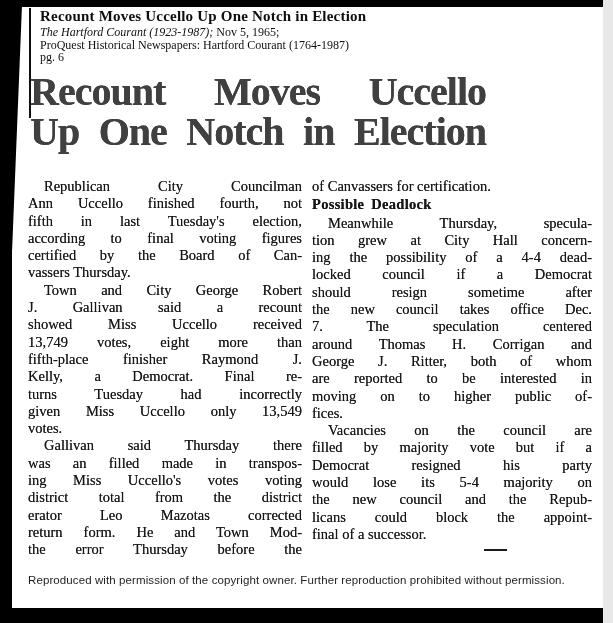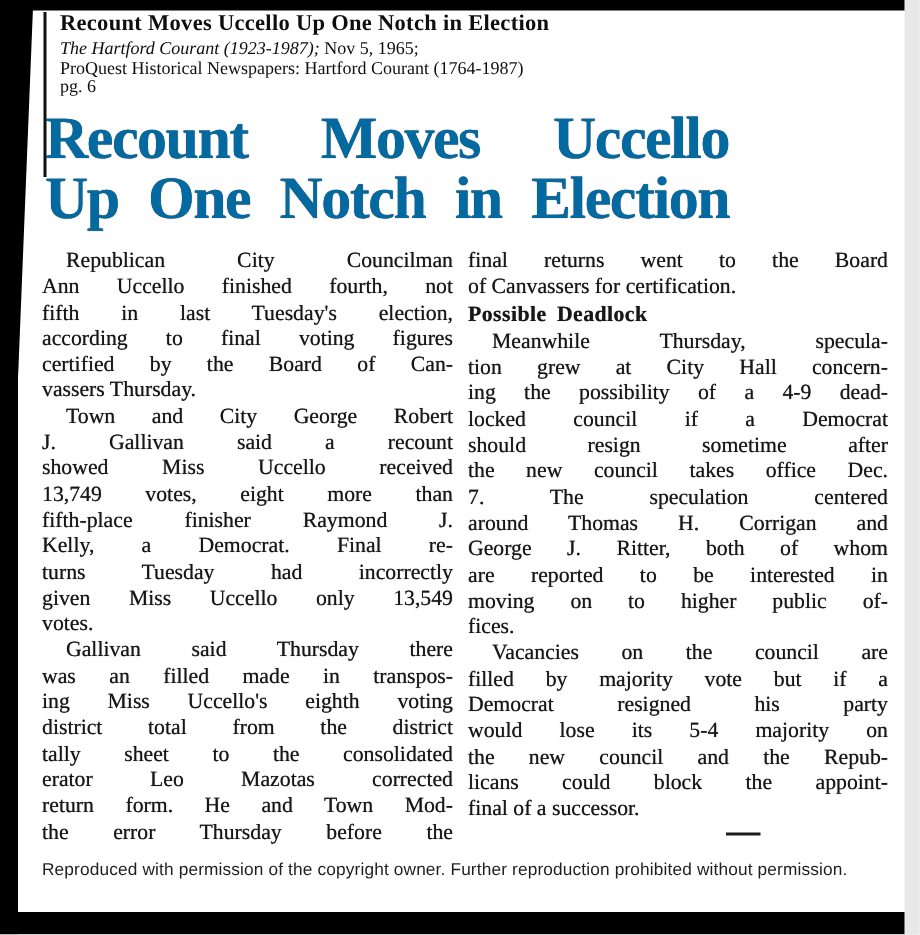--- a/index.html
+++ b/index.html
@@ -15,29 +15,29 @@
   .band-bottom{position:absolute;left:0;top:608px;width:613px;height:15px;background:var(--surround,#000);}
   .edge-right{position:absolute;left:605px;top:7px;width:3px;height:601px;background:var(--surround,#000);}
   .clip-mark{position:absolute;left:29px;top:8px;width:2px;height:110px;background:#101010;}
 
   
   .citation{position:absolute;left:40px;top:9px;color:#0e0e0e;font-size:12px;line-height:12.6px;}
   .citation-title{font-size:15px;font-weight:bold;letter-spacing:.2px;line-height:15px;margin-bottom:2px;}
   .citation-source i{font-style:italic;text-align:center;}
 
   
-  .headline{position:absolute;left:30px;top:72px;width:456px;color:#0369a1;
+  .headline{position:absolute;left:30px;top:72px;width:456px;color:#404040;
     font-weight:bold;font-size:40px;line-height:40px;letter-spacing:-1px;}
   .headline .hline{text-align:justify;text-align-last:justify;
     text-shadow:0 0 .6px rgba(0,0,0,.8);}
 
   
   .columns{position:absolute;left:28px;top:166px;width:564px;display:flex;gap:10px;
     font-size:14.5px;line-height:17.3px;color:var(--ink,#161616);}
-  .col{text-shadow:0 0 .5px rgba(10,10,10,.75);}
+  .col{text-shadow:0 0 .5px rgba(10,10,10,.75);margin-top:12px;}
   .col-left{width:274px;}
   .col-right{width:280px;}
   .ln{text-align:justify;text-align-last:justify;}
   .ln.end{text-align-last:left;}
   .ln.ind{text-indent:16px;}
   .ln.sub{font-weight:bold;letter-spacing:.3px;word-spacing:3px;margin:1px 0;}
   .end-dash{margin-left:172px;margin-top:6px;width:23px;height:0;
     border-top:2px solid #1c1c1c;}
 
   
@@ -82,34 +82,32 @@
         <div class="ln">J. Gallivan said a recount</div>
         <div class="ln">showed Miss Uccello received</div>
         <div class="ln">13,749 votes, eight more than</div>
         <div class="ln">fifth-place finisher Raymond J.</div>
         <div class="ln">Kelly, a Democrat. Final re-</div>
         <div class="ln">turns Tuesday had incorrectly</div>
         <div class="ln">given Miss Uccello only 13,549</div>
         <div class="ln end">votes.</div>
         <div class="ln ind">Gallivan said Thursday there</div>
         <div class="ln">was an filled made in transpos-</div>
-        <div class="ln">ing Miss Uccello's eighth voting</div>
+        <div class="ln">ing Miss Uccello's votes voting</div>
         <div class="ln">district total from the district</div>
-        <div class="ln">tally sheet to the consolidated</div>
         <div class="ln">erator Leo Mazotas corrected</div>
         <div class="ln">return form. He and Town Mod-</div>
         <div class="ln">the error Thursday before the</div>
       </div>
     <div class="col col-right" id="col-right">
-        <div class="ln">final returns went to the Board</div>
         <div class="ln end">of Canvassers for certification.</div>
         <div class="ln end sub">Possible Deadlock</div>
         <div class="ln ind">Meanwhile Thursday, specula-</div>
         <div class="ln">tion grew at City Hall concern-</div>
-        <div class="ln">ing the possibility of a 4-9 dead-</div>
+        <div class="ln">ing the possibility of a 4-4 dead-</div>
         <div class="ln">locked council if a Democrat</div>
         <div class="ln">should resign sometime after</div>
         <div class="ln">the new council takes office Dec.</div>
         <div class="ln">7. The speculation centered</div>
         <div class="ln">around Thomas H. Corrigan and</div>
         <div class="ln">George J. Ritter, both of whom</div>
         <div class="ln">are reported to be interested in</div>
         <div class="ln">moving on to higher public of-</div>
         <div class="ln end">fices.</div>
         <div class="ln ind">Vacancies on the council are</div>

